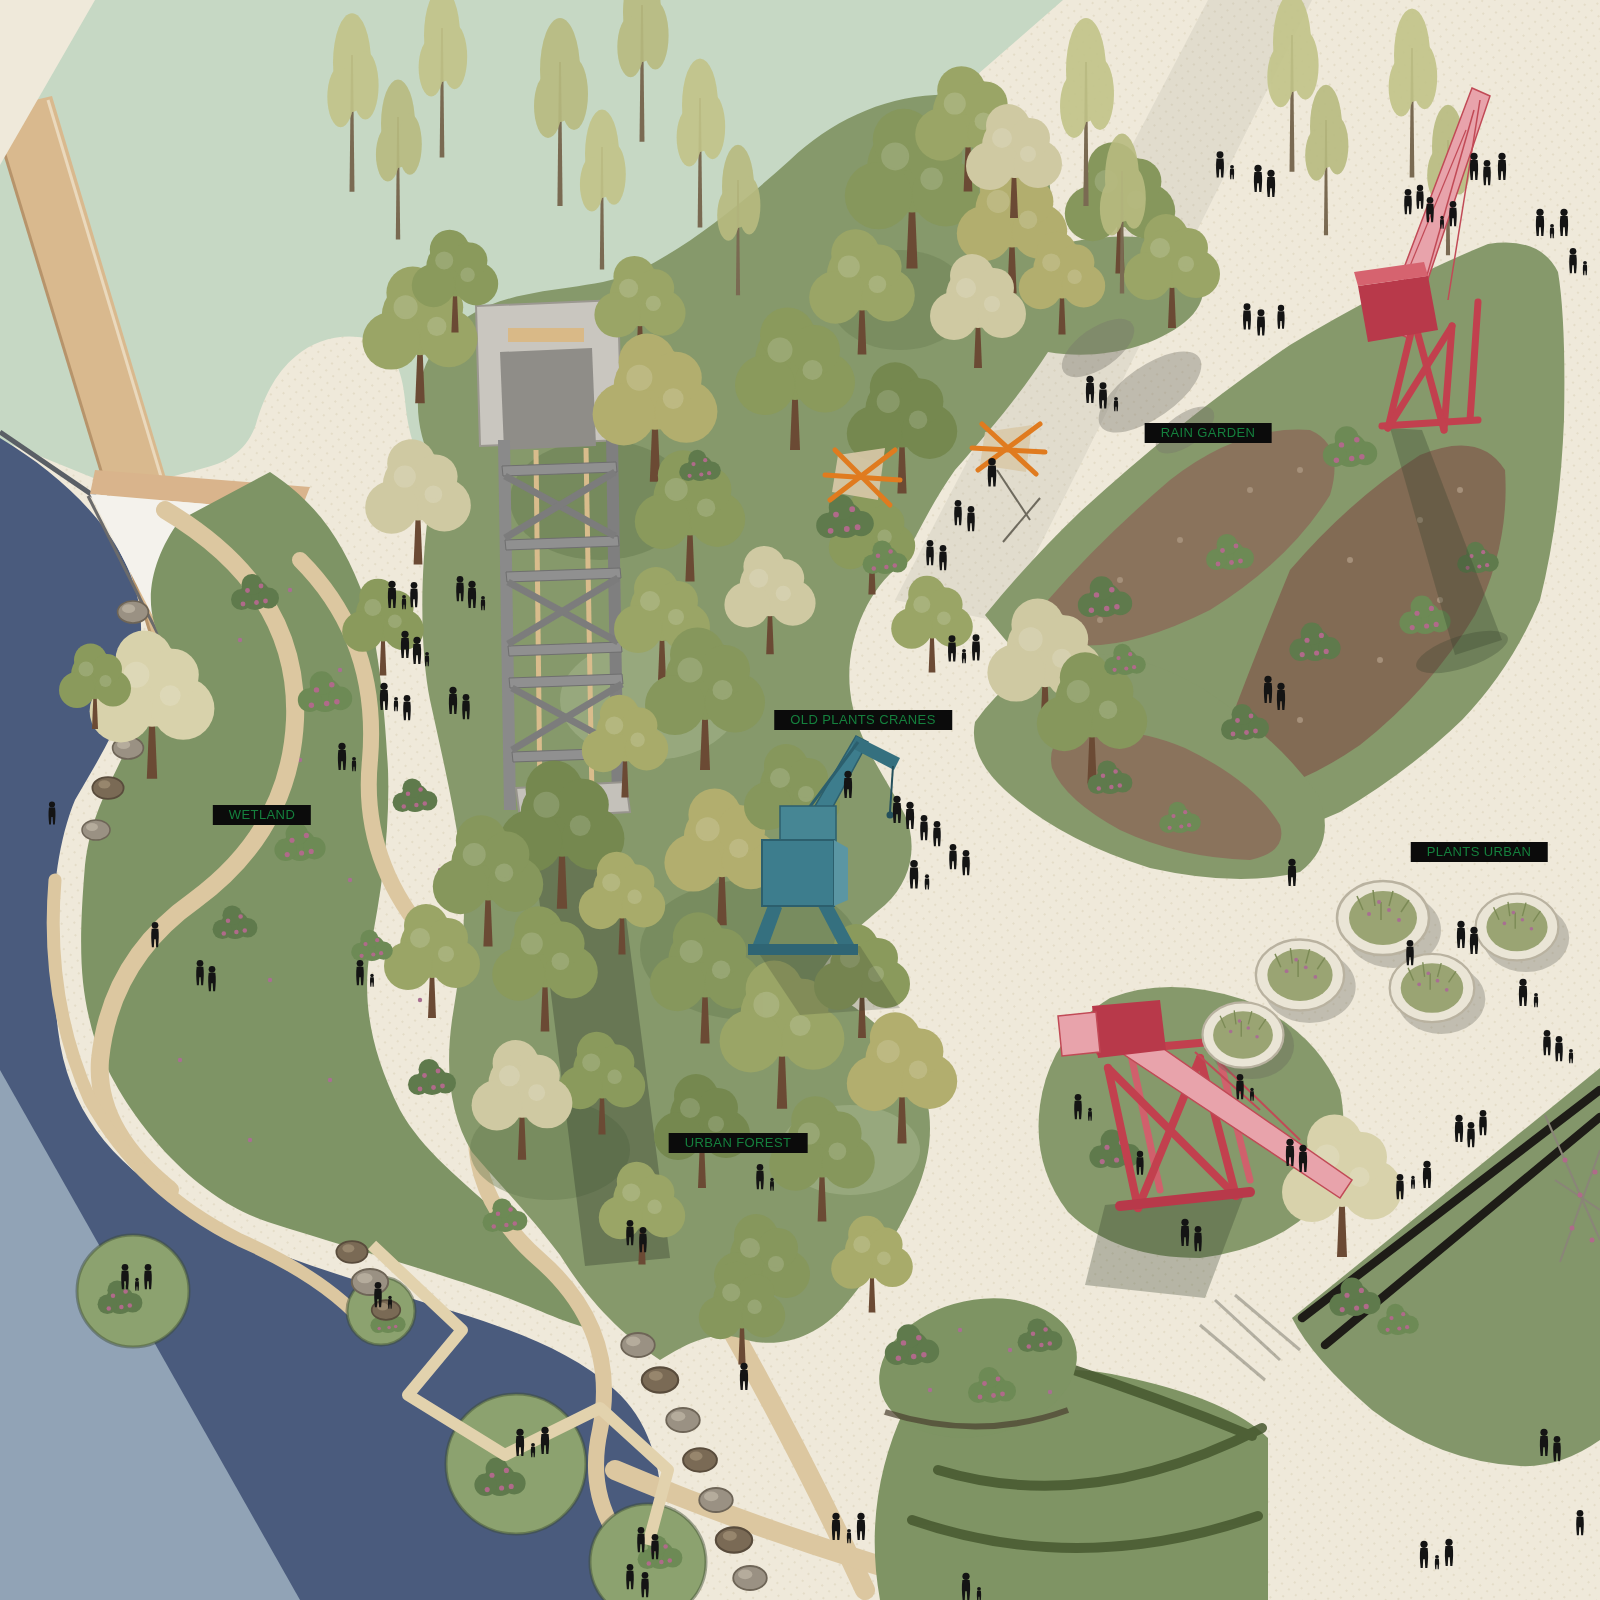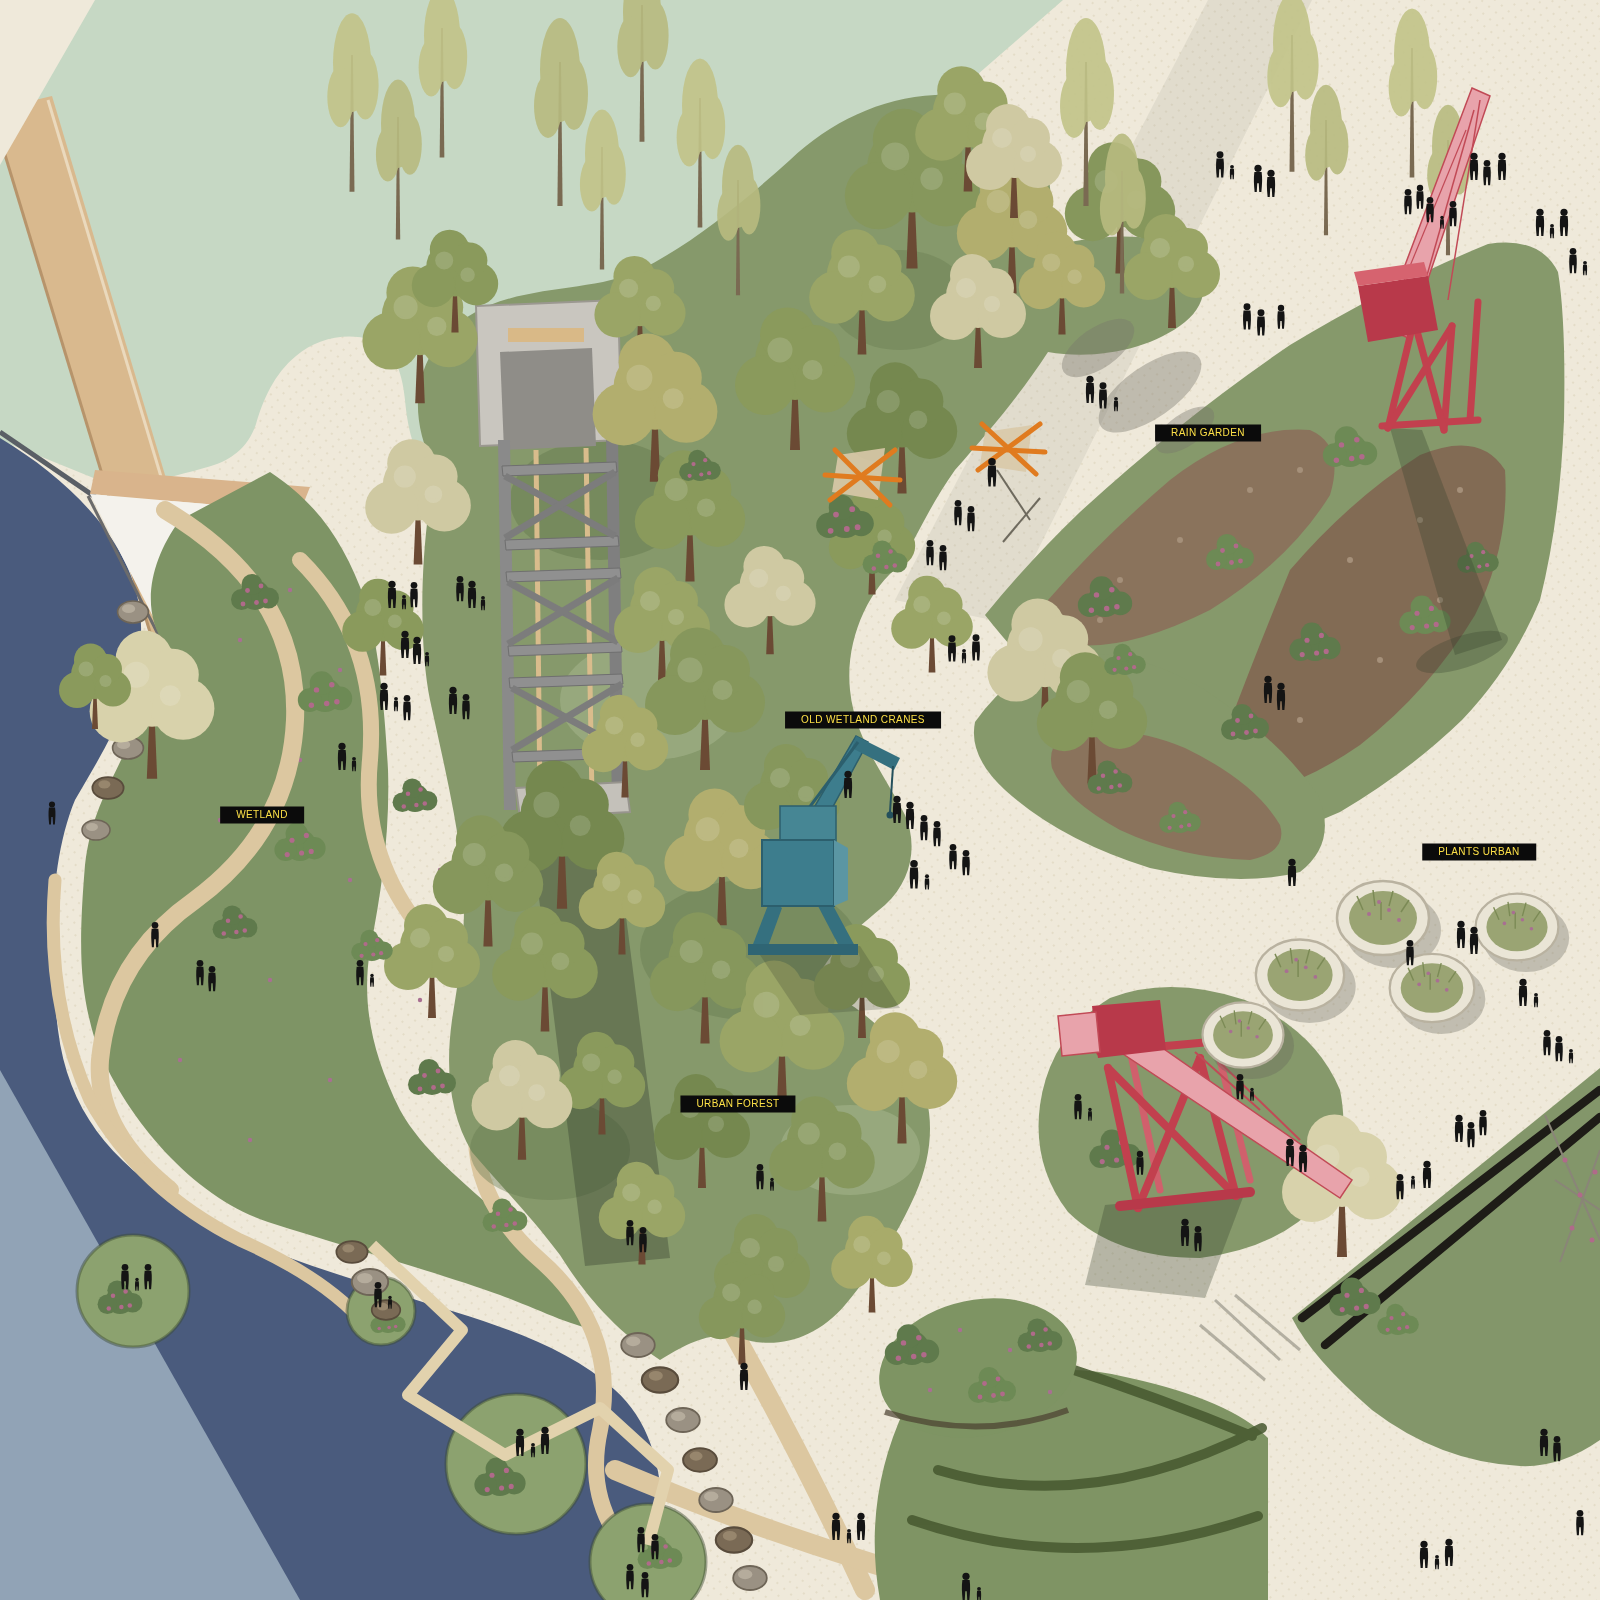--- a/index.html
+++ b/index.html
@@ -1,20 +1,20 @@
 <!DOCTYPE html>
 <html><head>
 <meta charset="utf-8">
 <style>
   html,body{margin:0;padding:0;background:#ffffff;}
   .canvas{position:relative;width:1600px;height:1600px;overflow:hidden;
           font-family:"Liberation Sans",sans-serif;background:#efe9da;}
   .canvas svg{position:absolute;left:0;top:0;}
   .map-label{position:absolute;transform:translate(-50%,-50%);
-    background:#0b0b0b;color:#fde047;font-size:10px;line-height:1;
+    background:#0b0b0b;color:#15803d;font-size:13px;line-height:1;
     padding:3px 16px 4px;letter-spacing:.4px;white-space:nowrap;z-index:5;}
 </style>
 </head>
 <body>
 
 <div class="canvas">
 <svg width="1600" height="1600" viewBox="0 0 1600 1600">
 <defs>
   <pattern id="dots" width="9" height="9" patternUnits="userSpaceOnUse" patternTransform="rotate(40)">
     <circle cx="2" cy="2" r="1" fill="#e0d8c2"></circle>
@@ -599,17 +599,17 @@
   <use href="#p" transform="translate(1544,1446) scale(1.25)"></use>
         <use href="#p" transform="translate(1557,1452) scale(1.15)"></use>
   <use href="#p" transform="translate(1424,1558) scale(1.25)"></use>
         <use href="#p" transform="translate(1437,1564) scale(0.65)"></use>
   <use href="#p" transform="translate(1449,1556) scale(1.25)"></use>
         <use href="#p" transform="translate(1580,1526) scale(1.15)"></use>
 </g>
 </svg>
 
 <div class="map-label" style="left:1208px;top:433px">RAIN GARDEN</div>
-<div class="map-label" style="left:863px;top:720px">OLD WETLAND CRANES</div>
+<div class="map-label" style="left:863px;top:720px">OLD PLANTS CRANES</div>
 <div class="map-label" style="left:1479px;top:852px">PLANTS URBAN</div>
 <div class="map-label" style="left:262px;top:815px">WETLAND</div>
-<div class="map-label" style="left:738px;top:1104px">URBAN FOREST</div>
+<div class="map-label" style="left:738px;top:1143px">URBAN FOREST</div>
 </div>
 
 </body></html>

